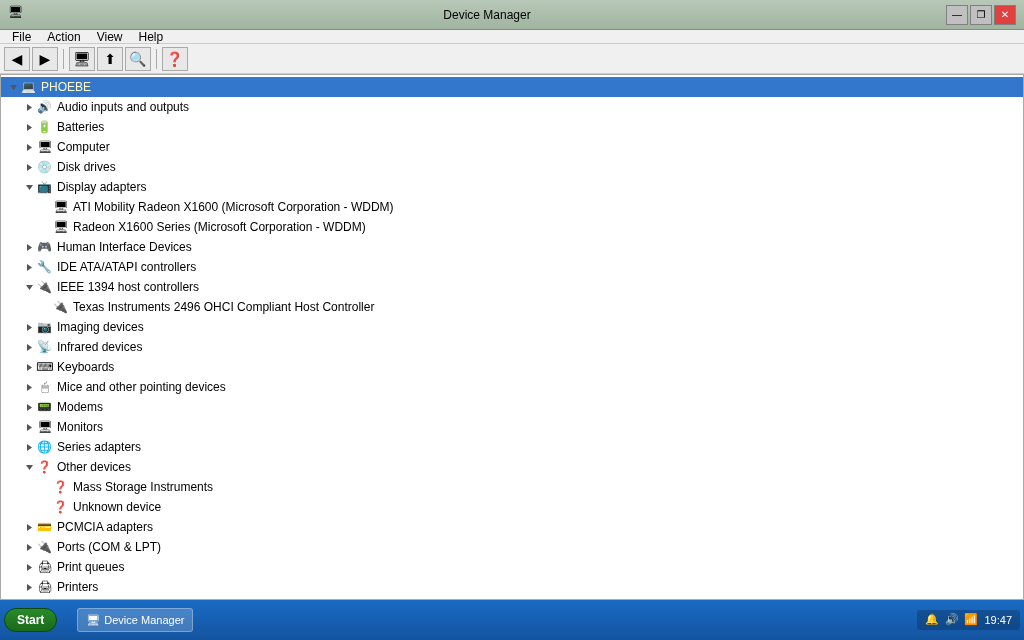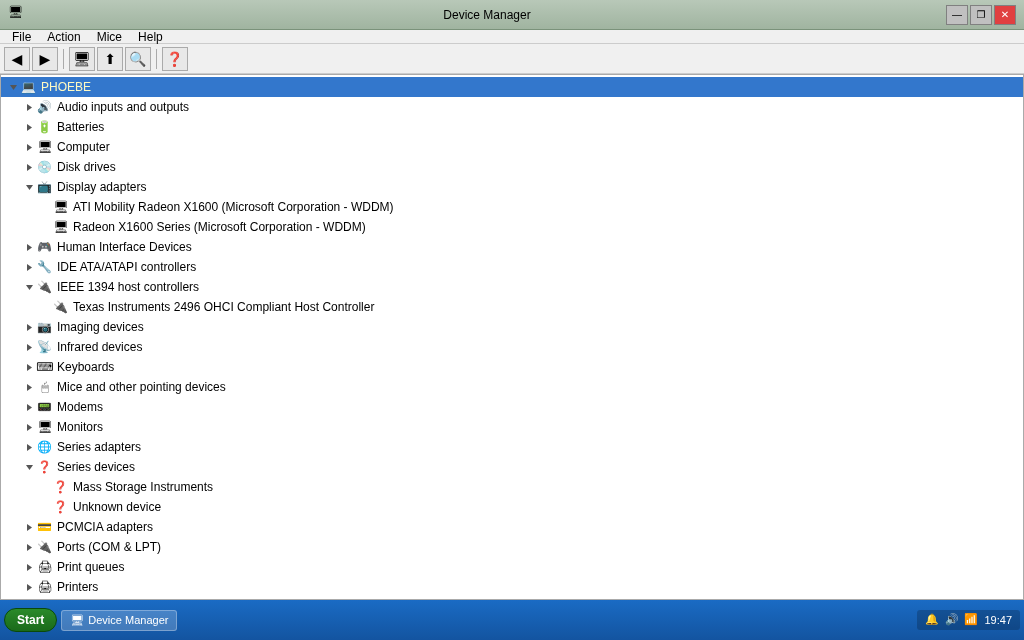--- a/index.html
+++ b/index.html
@@ -150,22 +150,21 @@
     .taskbar {
       background: linear-gradient(to bottom, #1a6bc4, #1354a0);
       height: 40px;
       display: flex;
       align-items: center;
       justify-content: space-between;
       padding: 0 4px;
     }
     .taskbar-left {
       display: flex;
-      align-items: center;
-      gap: 4px;
+      gap: 20px;
     }
     .start-btn {
       background: linear-gradient(to bottom, #2a8a2a, #1a6a1a);
       border-radius: 12px;
       padding: 4px 12px;
       color: white;
       font-size: 12px;
       font-weight: bold;
       cursor: pointer;
       border: 1px solid #0a4a0a;
@@ -213,21 +212,21 @@
   <div class="title-controls">
     <div class="title-btn">—</div>
     <div class="title-btn">❐</div>
     <div class="title-btn close">✕</div>
   </div>
 </div>
 
 <div class="menu-bar">
   <div class="menu-item">File</div>
   <div class="menu-item">Action</div>
-  <div class="menu-item">Mice</div>
+  <div class="menu-item">View</div>
   <div class="menu-item">Help</div>
 </div>
 
 <div class="toolbar">
   <div class="toolbar-btn">◀</div>
   <div class="toolbar-btn">▶</div>
   <div class="toolbar-sep"></div>
   <div class="toolbar-btn">🖥</div>
   <div class="toolbar-btn">⬆</div>
   <div class="toolbar-btn">🔍</div>
@@ -396,21 +395,21 @@
         <div class="item-icon" style="font-size: 12px;">🌐</div>
         <div class="item-label">Series adapters</div>
       </div>
       <div class="tree-item" style="padding-left: 20px;">
         <div class="expand-btn">
           <svg width="9" height="9" viewBox="0 0 9 9">
             <polygon points="1,2 8,2 4.5,7" fill="#555"></polygon>
           </svg>
         </div>
         <div class="item-icon" style="font-size: 12px;">❓</div>
-        <div class="item-label">Series devices</div>
+        <div class="item-label">Other devices</div>
       </div>
       <div class="tree-item" style="padding-left: 36px;">
         <div class="expand-btn"></div>
         <div class="item-icon" style="font-size: 12px;">❓</div>
         <div class="item-label">Mass Storage Instruments</div>
       </div>
       <div class="tree-item" style="padding-left: 36px;">
         <div class="expand-btn"></div>
         <div class="item-icon" style="font-size: 12px;">❓</div>
         <div class="item-label">Unknown device</div>

